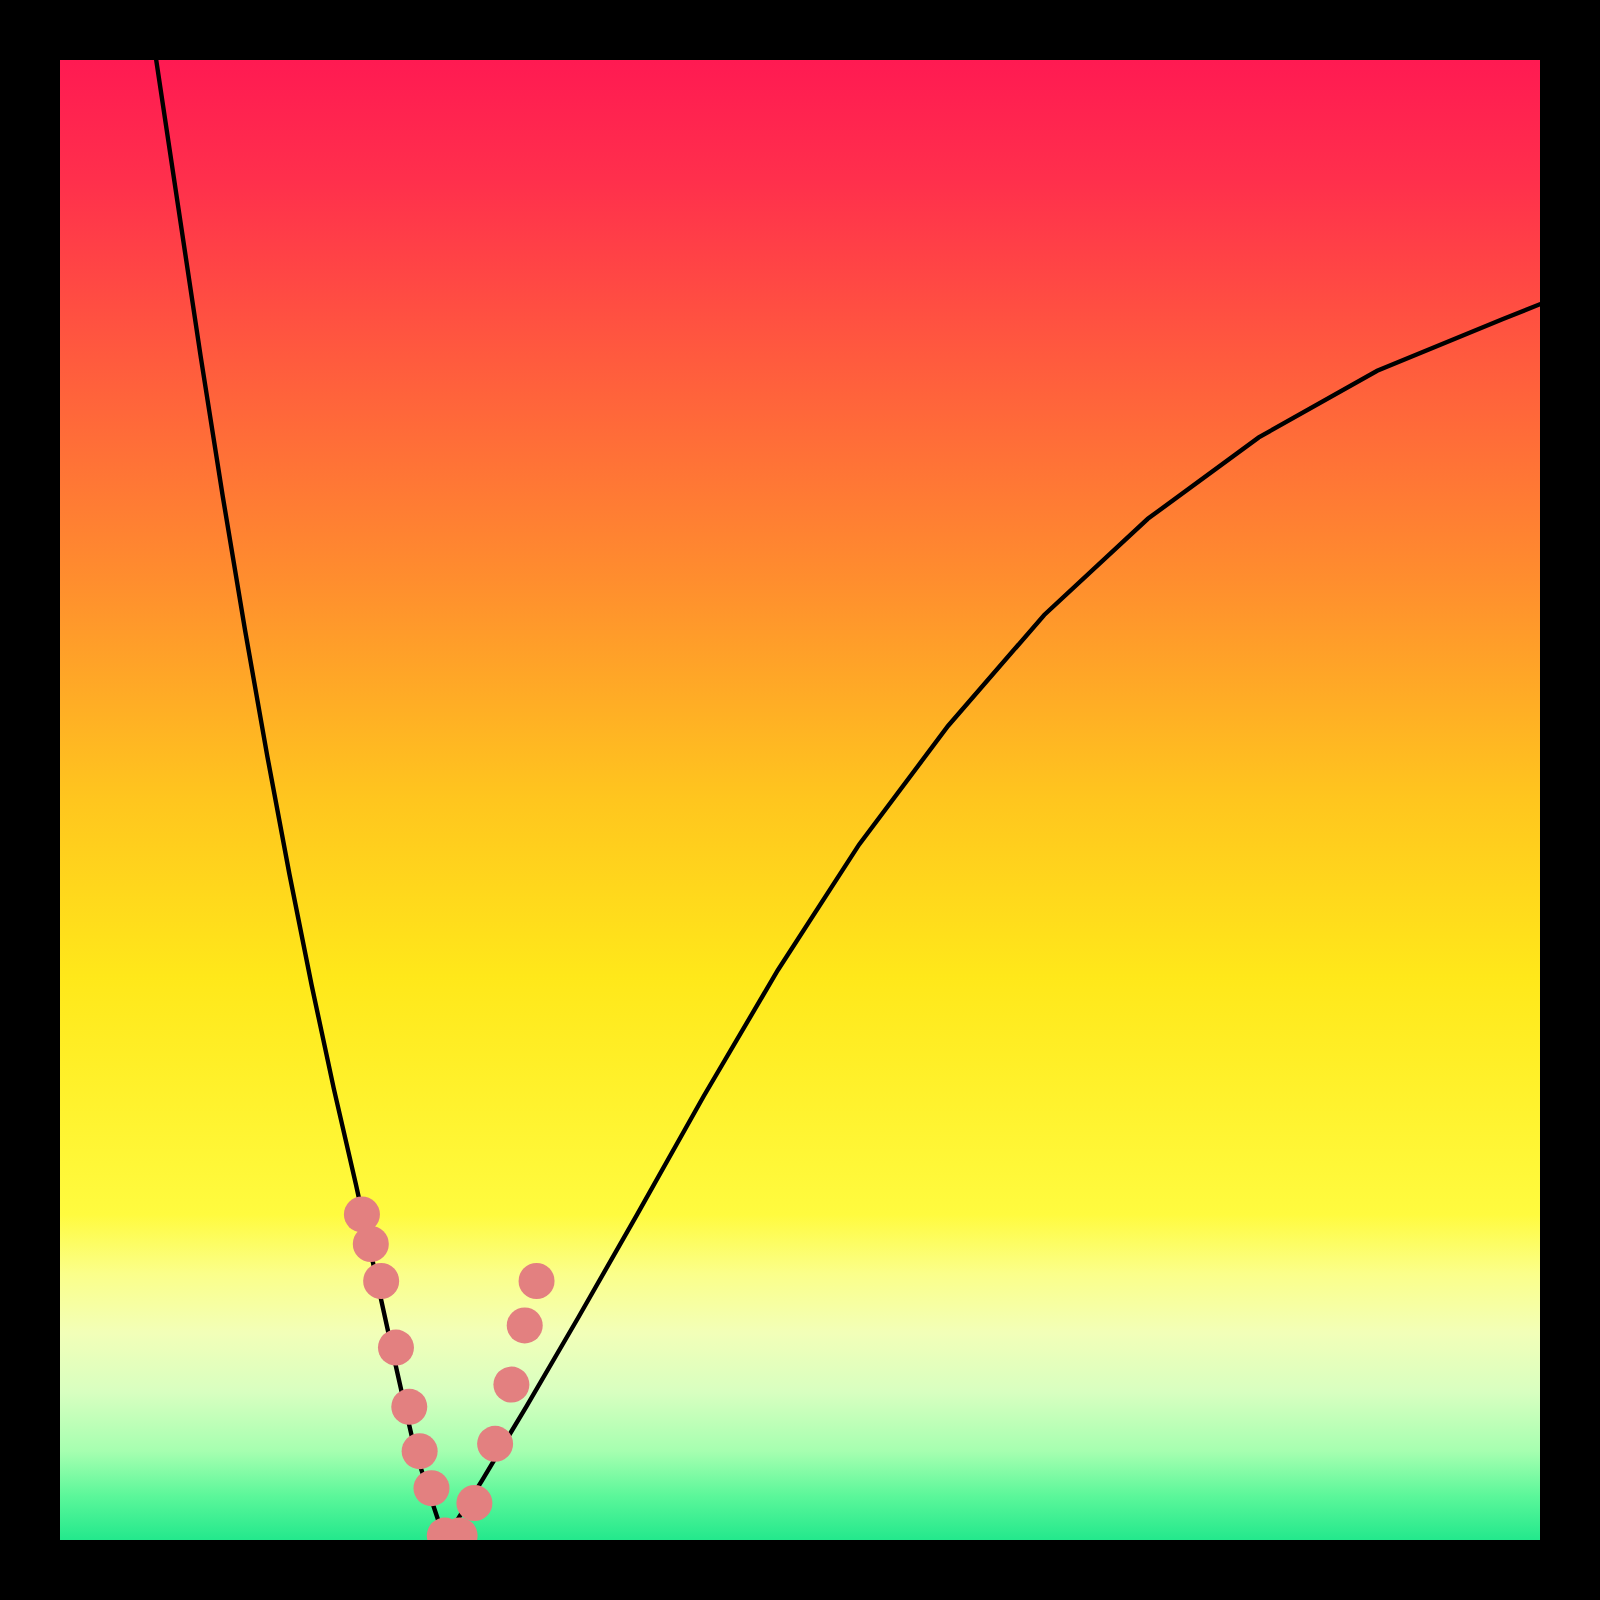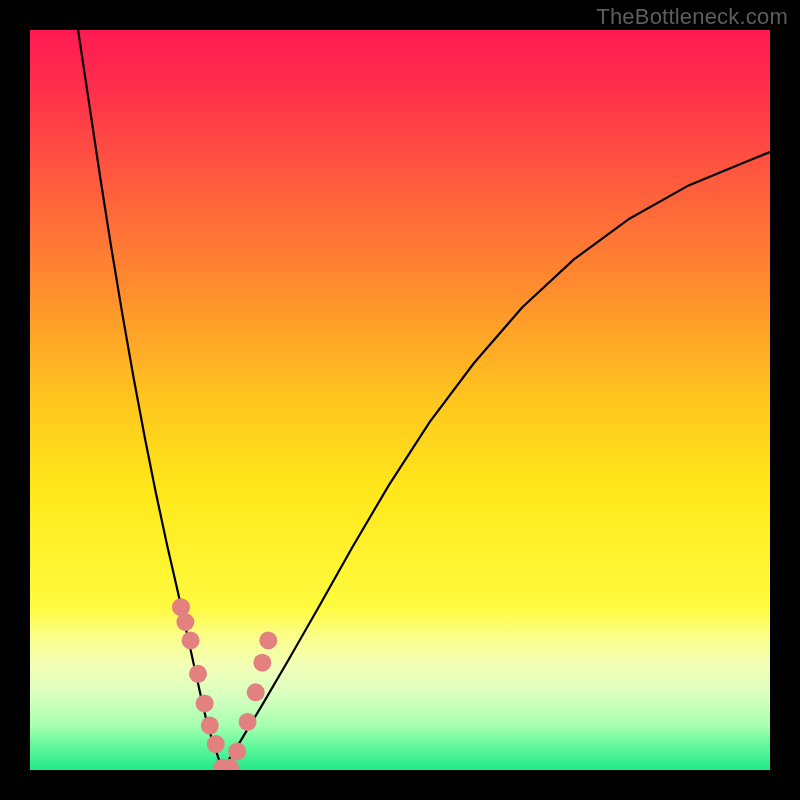--- a/index.html
+++ b/index.html
@@ -38,21 +38,20 @@
   .plot-area svg {
     display: block;
     width: 740px;
     height: 740px;
   }
 </style>
 </head>
 <body>
 
 <div class="frame">
-  <div class="watermark">TheBottleneck.com</div>
 
   <div class="plot-area">
     <svg viewBox="0 0 740 740" preserveAspectRatio="none">
       <defs>
         <linearGradient id="bg-grad" x1="0" y1="0" x2="0" y2="1">
             <stop offset="0.00%" stop-color="#ff1a52"></stop>
             <stop offset="8.00%" stop-color="#ff2f4c"></stop>
             <stop offset="20.00%" stop-color="#ff5a3e"></stop>
             <stop offset="35.00%" stop-color="#ff8d2e"></stop>
             <stop offset="50.00%" stop-color="#ffc61e"></stop>

